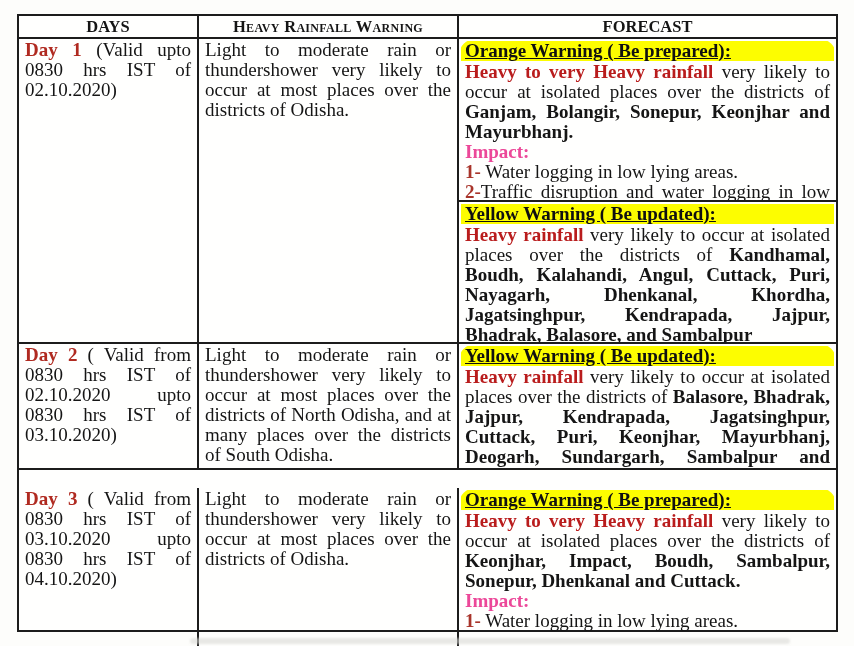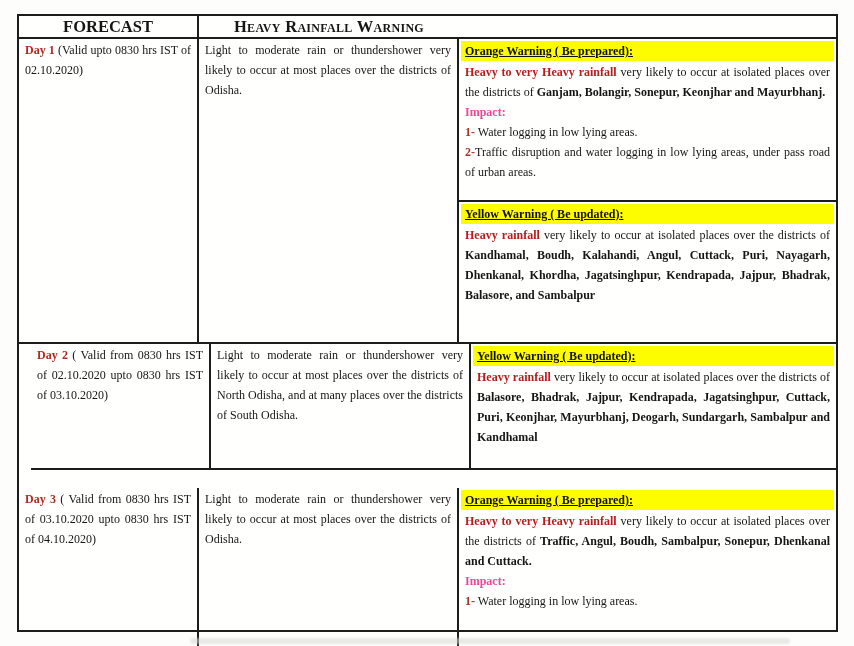--- a/index.html
+++ b/index.html
@@ -5,51 +5,52 @@
   * { margin:0; padding:0; box-sizing:border-box; }
   html,body { width:854px; height:646px; background:#fdfdfb; overflow:hidden;
     font-family:"Liberation Serif", serif; color:#151515; }
   .page { position:relative; width:854px; height:646px; }
   .wx-table { position:absolute; left:17px; top:14px; width:821px; height:618px;
     border:2px solid #1c1c1c; background:#fffffe; }
   .trow { display:grid; grid-template-columns:180px 260px 1fr; border-bottom:2px solid #1c1c1c; }
   .trow:last-child { border-bottom:none; }
   .thead-row { height:23px; }
   .row-day1 { height:305px; }
-  .row-day2 { height:126px;margin-left:12px; }
+  .row-day2 { height:126px; }
   .row-day3 { height:208px;margin-top:18px; }
   .cell { border-right:2px solid #1c1c1c; padding:1px 6px 2px 6px; overflow:hidden;
-    font-size:12px; line-height:20px; text-align:justify; }
+    font-size:19px; line-height:20px; text-align:justify; }
   .cell:last-child { border-right:none; }
   .hcell { display:flex; align-items:center; justify-content:center; text-align:center;
     font-weight:bold; font-size:16.5px; line-height:19px; padding:0 4px; }
   .smallcaps { font-variant:small-caps; letter-spacing:0.3px; }
   .day-label { font-weight:bold; color:#b02a20; }
-  .warn-cell { padding:0; display:flex; flex-direction:column; }
+  .warn-cell { padding:0; display:flex; flex-direction:column;border-radius:16px; }
   .warn-sub { padding:1px 6px 2px 6px; overflow:hidden; }
   .warn-sub1 { height:163px; border-bottom:2px solid #1c1c1c; }
   .warn-sub2 { flex:1; }
   .warn-heading { background:#fdfd00; padding:0 4px; margin:1px -4px 1px -4px; }
   .warn-heading span { font-weight:bold; text-decoration:underline; color:#101010; }
   .rain-phrase { font-weight:bold; color:#b91c1c; }
   .districts { font-weight:bold; }
   .impact-label { font-weight:bold; color:#ec4899; }
   .impact-num { font-weight:bold; color:#a8342a; }
   .scan-shadow { position:absolute; left:190px; top:638px; width:600px; height:6px;
     background:#d8d8d4; opacity:.55; border-radius:3px; filter:blur(1px); }
 </style>
 </head>
 <body>
 
 <div class="page">
   <div class="wx-table">
 
     <div class="trow thead-row">
+      <div class="cell hcell">DAYS</div>
+      <div class="cell hcell smallcaps">Heavy Rainfall Warning</div>
       <div class="cell hcell">FORECAST</div>
-      <div class="cell hcell smallcaps">Heavy Rainfall Warning</div>
     </div>
 
     <div class="trow row-day1">
       <div class="cell">
         <span class="day-label">Day 1</span><span> (Valid upto 0830 hrs IST of 02.10.2020)</span>
       </div>
       <div class="cell">Light to moderate rain or thundershower very likely to occur at most places over the districts of Odisha.</div>
       <div class="cell warn-cell">
         <div class="warn-sub warn-sub1">
           <div class="warn-heading"><span>Orange Warning ( Be prepared):</span></div>
@@ -79,21 +80,21 @@
     </div>
 
     <div class="trow row-day3">
       <div class="cell">
         <span class="day-label">Day 3</span><span> ( Valid from 0830 hrs IST of 03.10.2020 upto 0830 hrs IST of 04.10.2020)</span>
       </div>
       <div class="cell">Light to moderate rain or thundershower very likely to occur at most places over the districts of Odisha.</div>
       <div class="cell warn-cell">
         <div class="warn-sub warn-sub2">
           <div class="warn-heading"><span>Orange Warning ( Be prepared):</span></div>
-          <div style="text-align:justify;"><span class="rain-phrase">Heavy to very Heavy rainfall</span><span> very likely to occur at isolated places over the districts of </span><span class="districts">Traffic, Angul, Boudh, Sambalpur, Sonepur, Dhenkanal and Cuttack.</span></div>
+          <div style="text-align:justify;"><span class="rain-phrase">Heavy to very Heavy rainfall</span><span> very likely to occur at isolated places over the districts of </span><span class="districts">Keonjhar, Impact, Boudh, Sambalpur, Sonepur, Dhenkanal and Cuttack.</span></div>
           <div class="impact-label">Impact:</div>
           <div><span class="impact-num">1-</span><span> Water logging in low lying areas.</span></div>
         </div>
       </div>
     </div>
 
   </div>
   <div class="scan-shadow"></div>
 </div>
 

